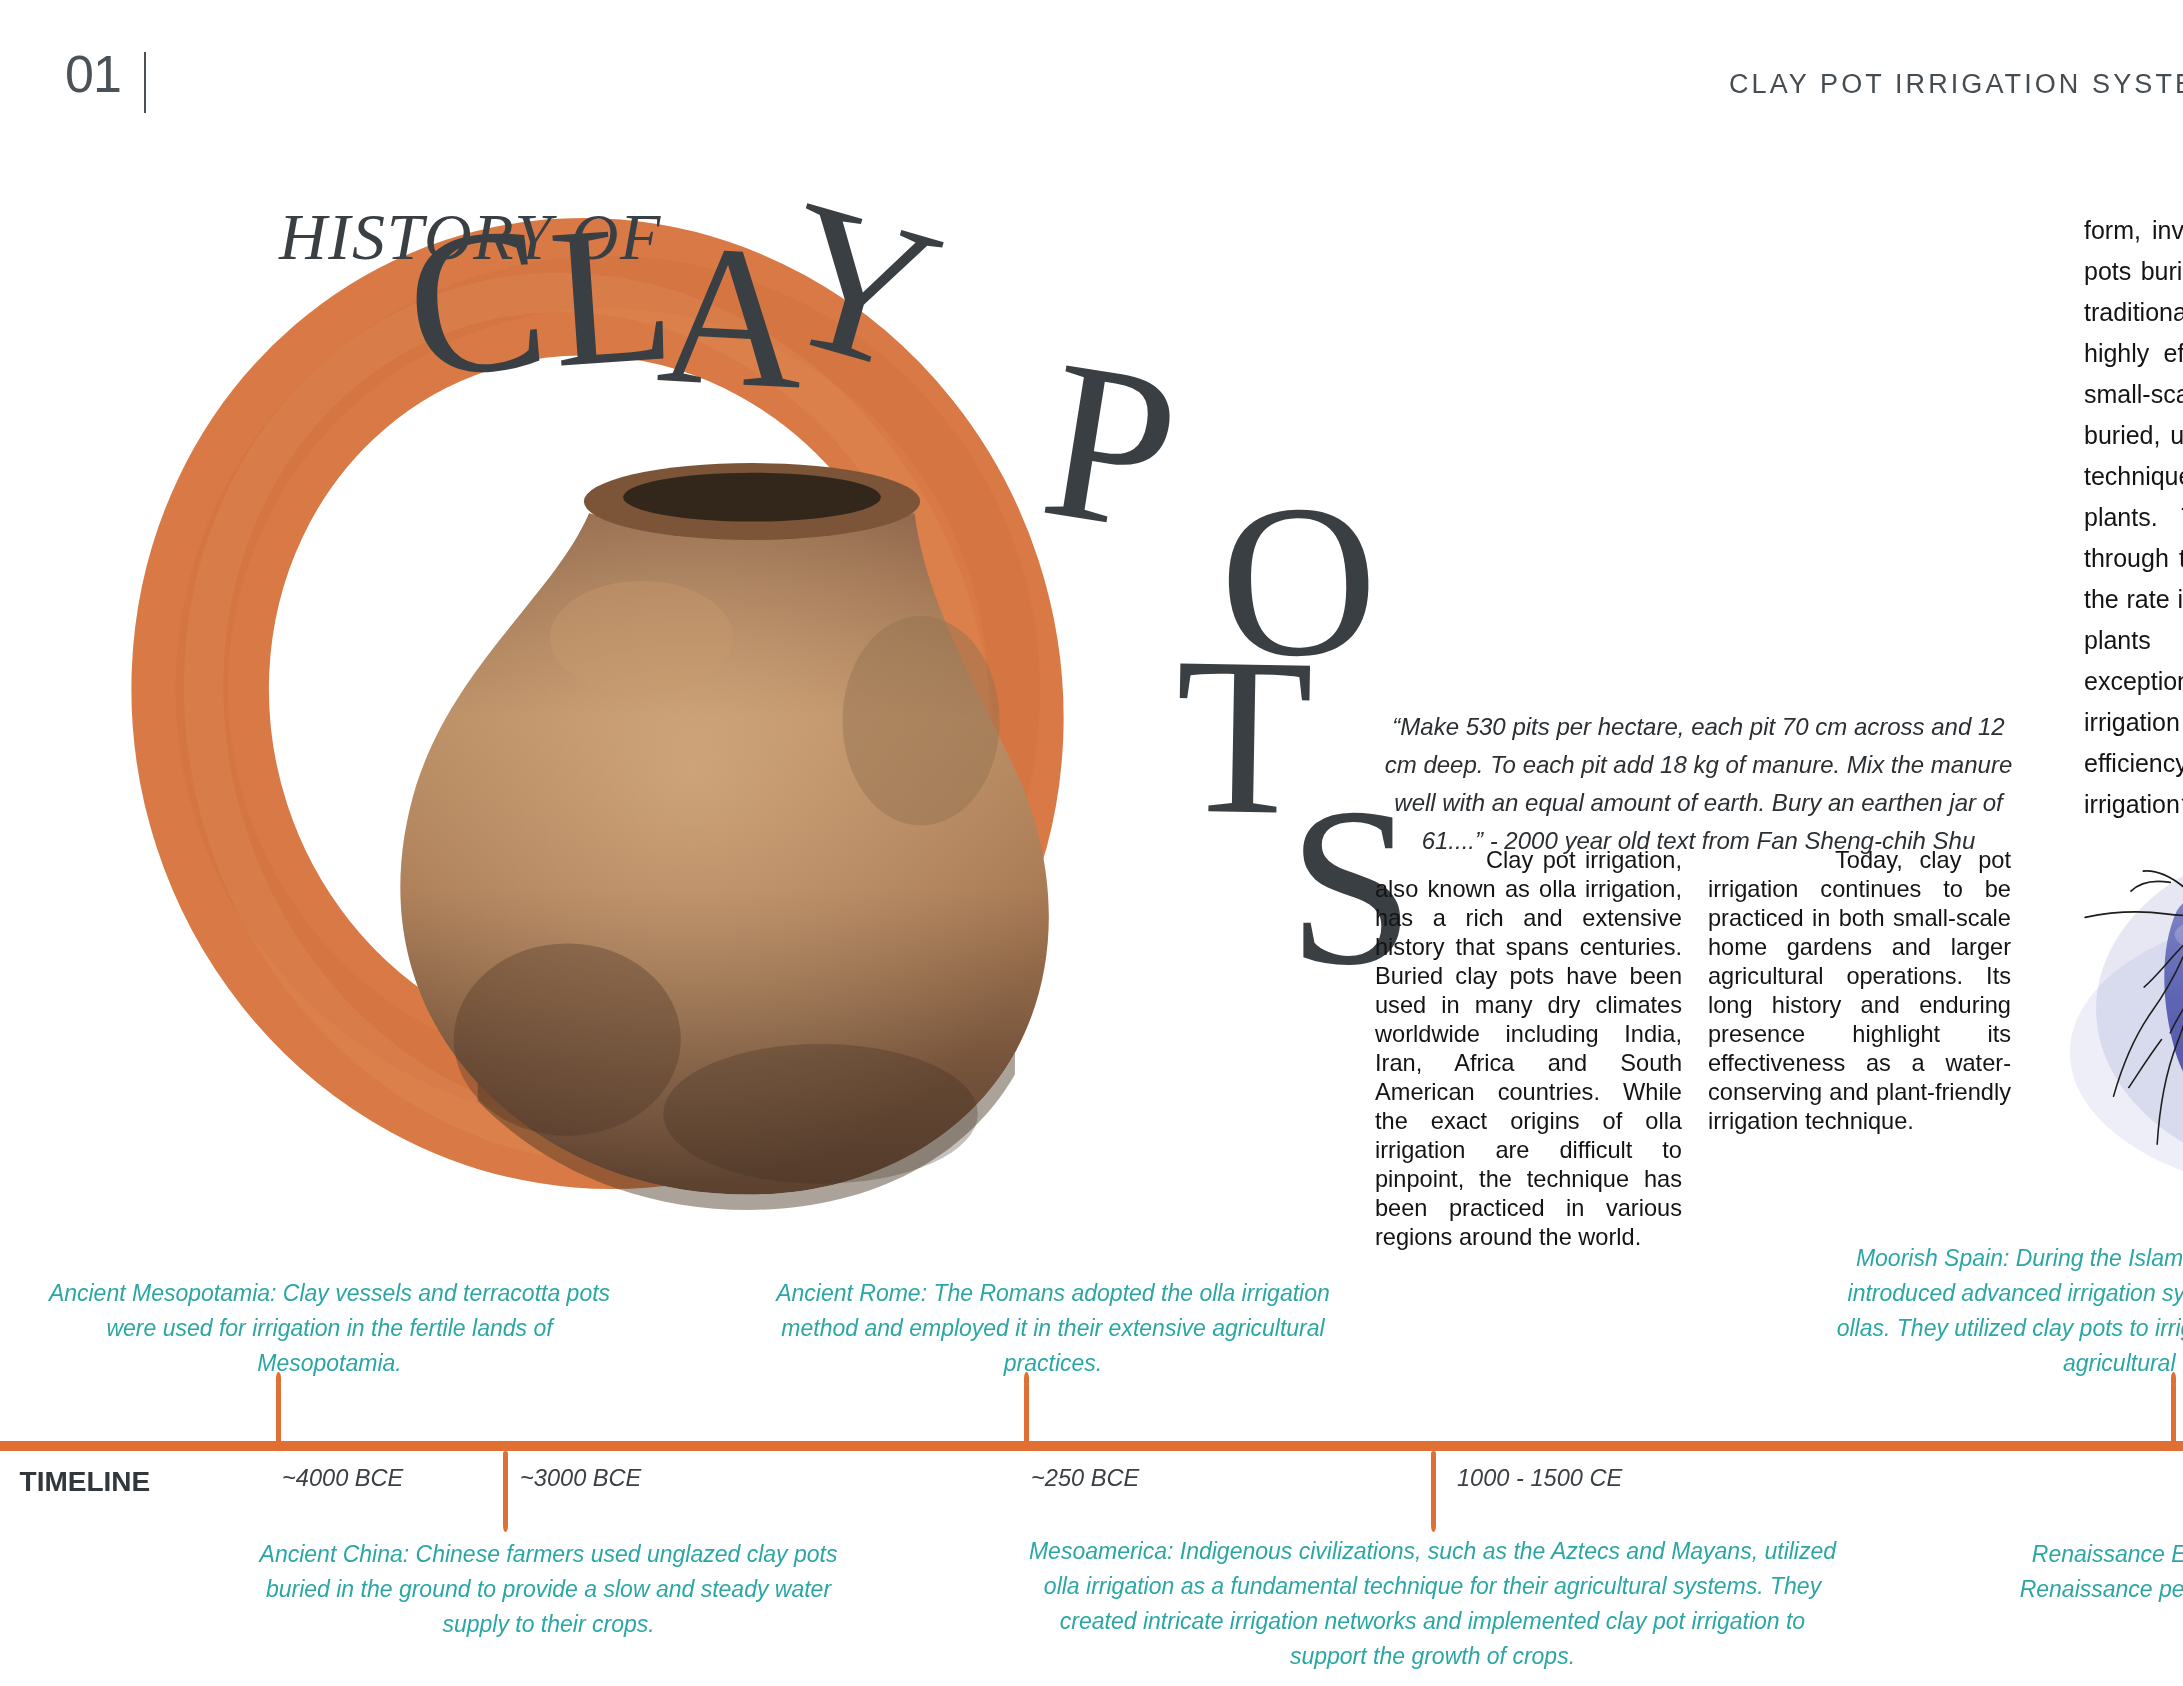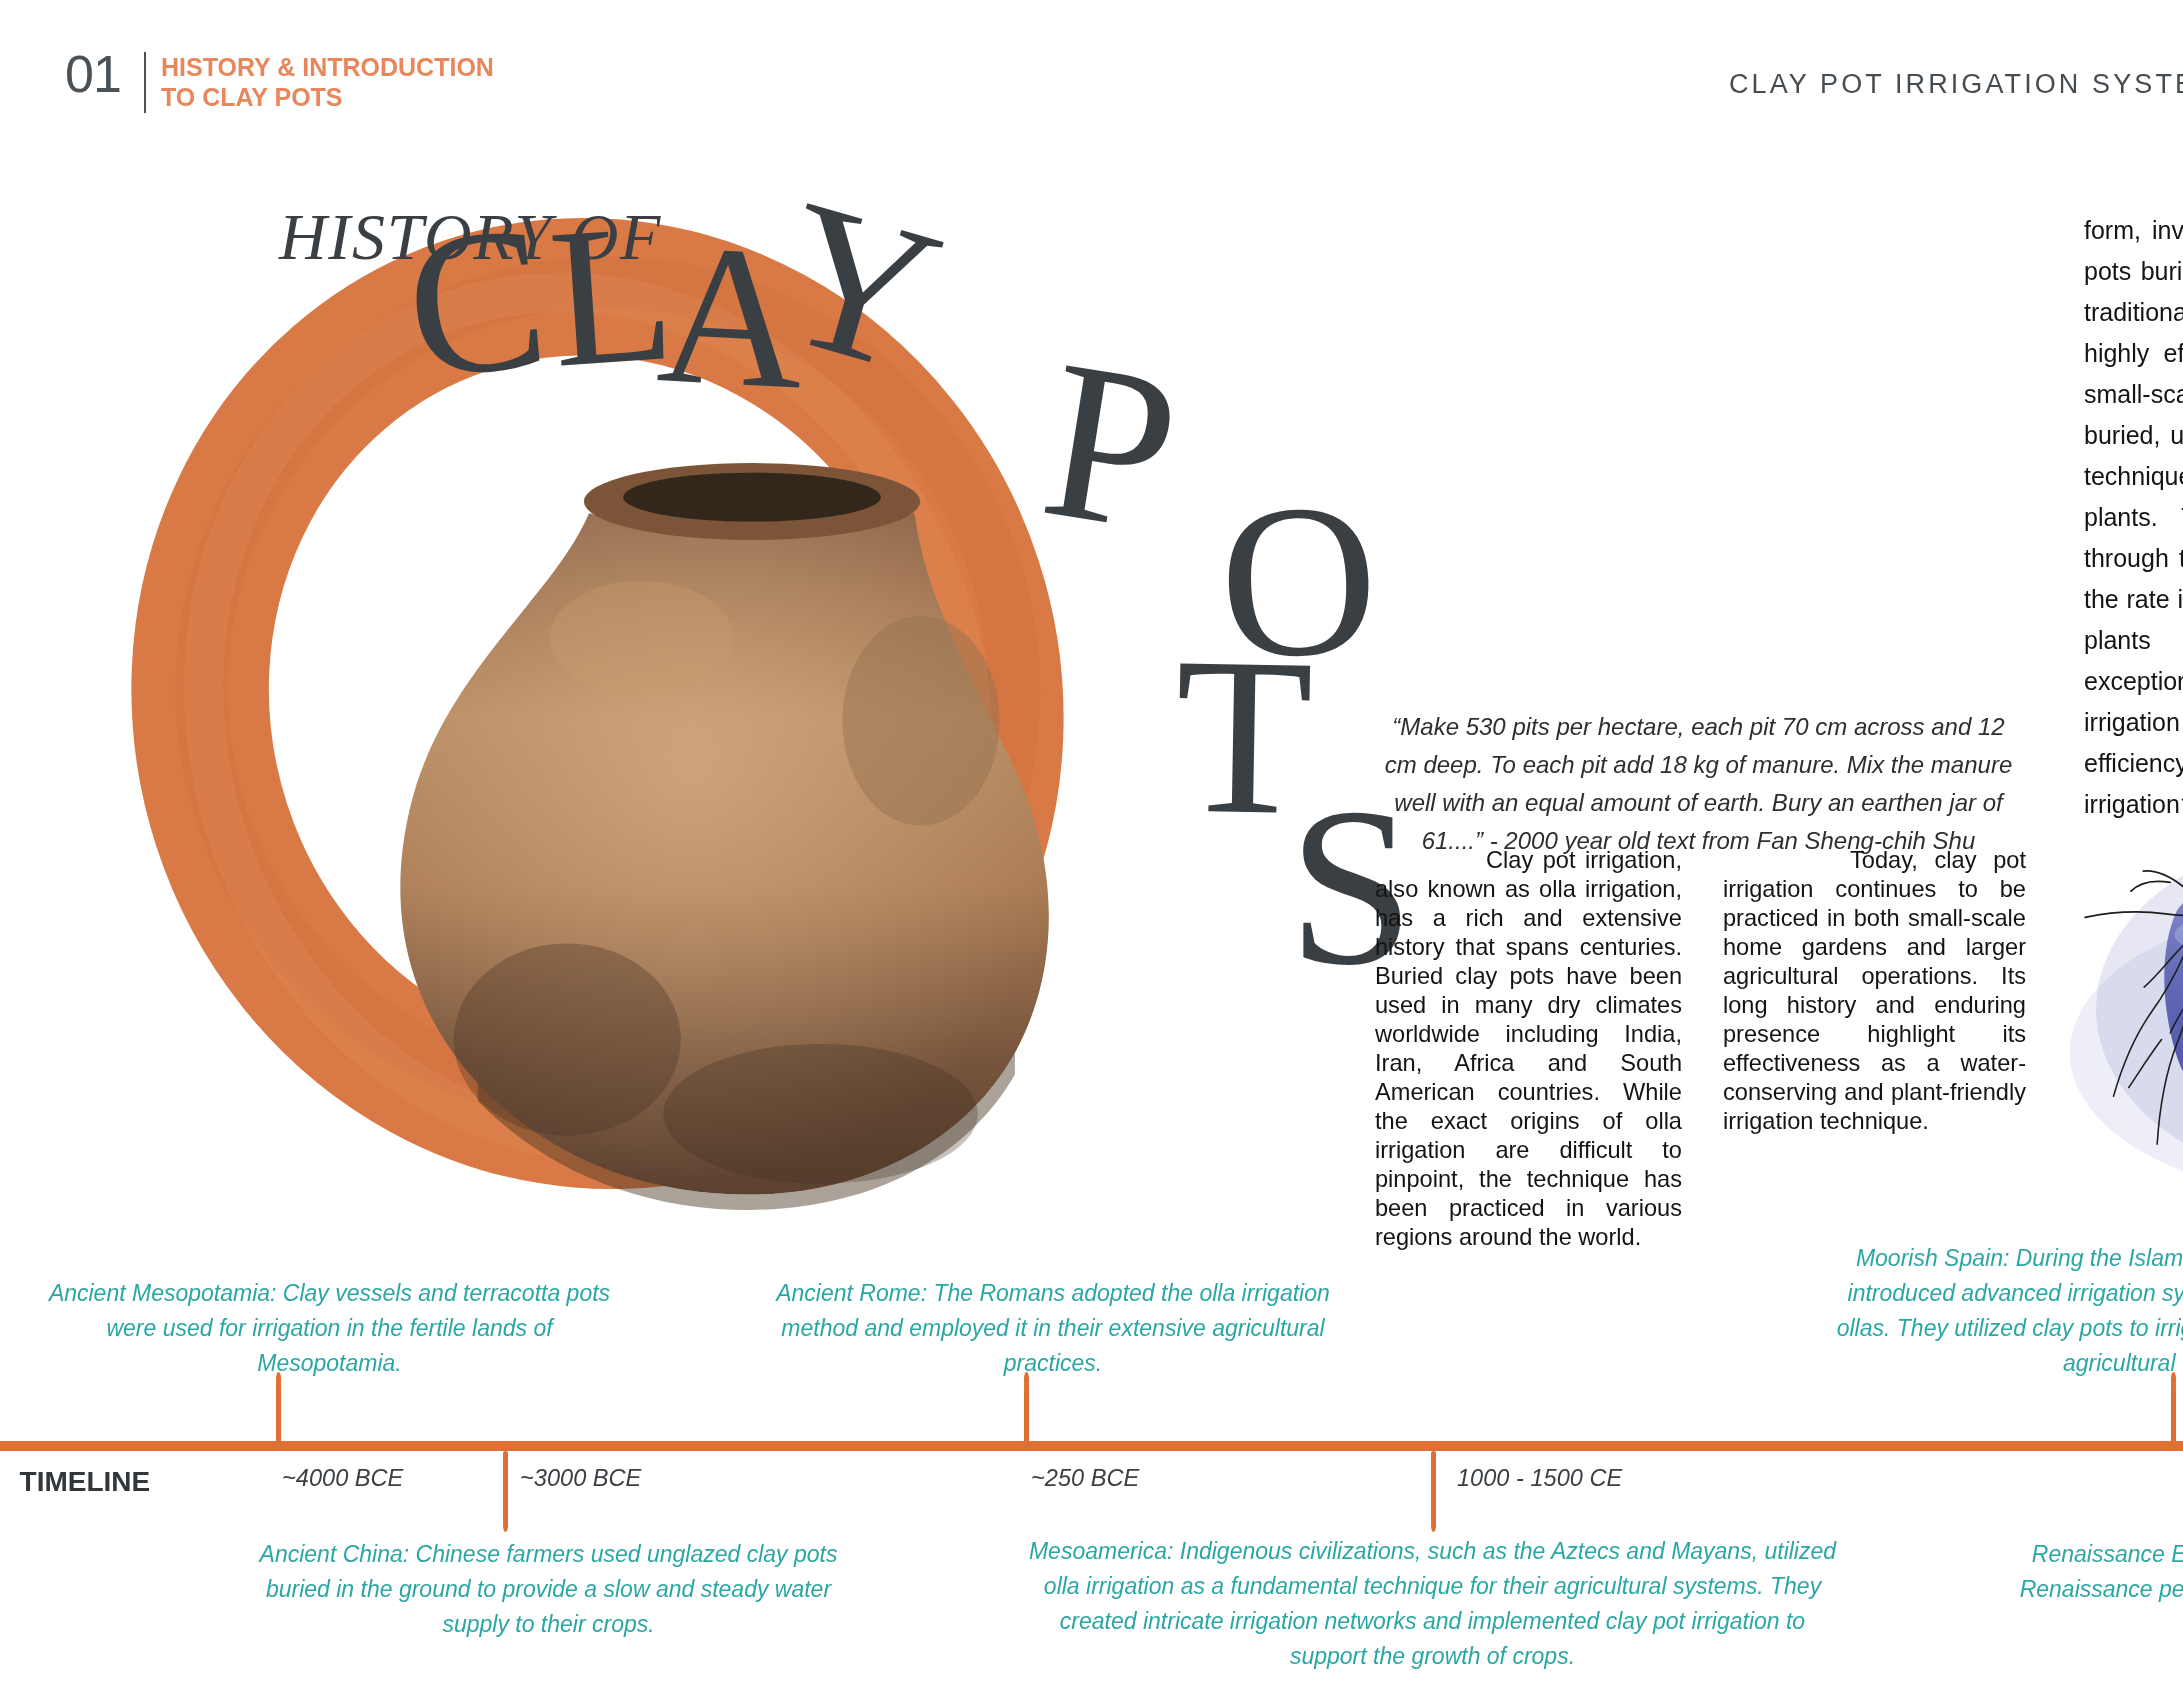--- a/index.html
+++ b/index.html
@@ -30,21 +30,21 @@
   .L-S{left:1288px;top:773px;font-size:227px;transform:rotate(0deg);}
 
   
   .intro-par{left:2084px;top:169px;width:500px;font-size:25px;line-height:41px;
              text-align:justify;text-indent:116px;color:#141414;}
   .quote{left:1384px;top:708px;width:629px;font-size:24px;line-height:38px;
          font-style:italic;text-align:center;color:#2c2f32;}
   .col-left{left:1375px;top:846px;width:307px;font-size:23.6px;line-height:29px;
             text-align:justify;text-indent:111px;color:#141414;}
   .col-right{left:1708px;top:846px;width:303px;font-size:23.6px;line-height:29px;
-             text-align:justify;text-indent:127px;color:#141414;margin-left:15px;}
+             text-align:justify;text-indent:127px;color:#141414;}
 
   .diagram-svg{left:2061px;top:603px;width:559px;height:598px;}
 
   
   .tl-bar{left:0;top:1441px;width:3457px;height:9.6px;background:#e06f33;}
   .tl-label{left:19.6px;top:1466px;font-size:28px;font-weight:bold;color:#32373b;letter-spacing:0px;}
   .tl-date{top:1465px;font-size:23.6px;font-style:italic;color:#3a3f44;white-space:nowrap;}
   .d1{left:282px;} .d2{left:520px;} .d3{left:1031px;} .d4{left:1457px;}
 
   .tick{width:4.8px;background:#e06f33;border-radius:2.6px;}
@@ -65,24 +65,20 @@
   .n6{left:1022px;width:821px;top:1534px;}
   .n7{left:2004px;width:856px;top:1537px;}
 </style>
 </head>
 <body>
 
 <div class="page">
 
   <div class="abs page-num">01</div>
   <div class="abs header-divider"></div>
-  <div class="abs section-title">
-    <div>HISTORY &amp; INTRODUCTION</div>
-    <div>TO CLAY POTS</div>
-  </div>
   <div class="abs header-center">CLAY POT IRRIGATION SYSTEMS</div>
 
   <svg class="abs ring-svg" viewBox="0 0 2440 2260">
     <g transform="rotate(-18 1220 1130)">
       <ellipse cx="1220" cy="1130" rx="905" ry="960" fill="none" stroke="#d97a46" stroke-width="315"></ellipse>
       <ellipse cx="1252" cy="1108" rx="930" ry="935" fill="none" stroke="#cf6f3c" stroke-width="120" opacity="0.35"></ellipse>
       <ellipse cx="1190" cy="1155" rx="870" ry="985" fill="none" stroke="#e08b55" stroke-width="90" opacity="0.35"></ellipse>
     </g>
   </svg>
 

